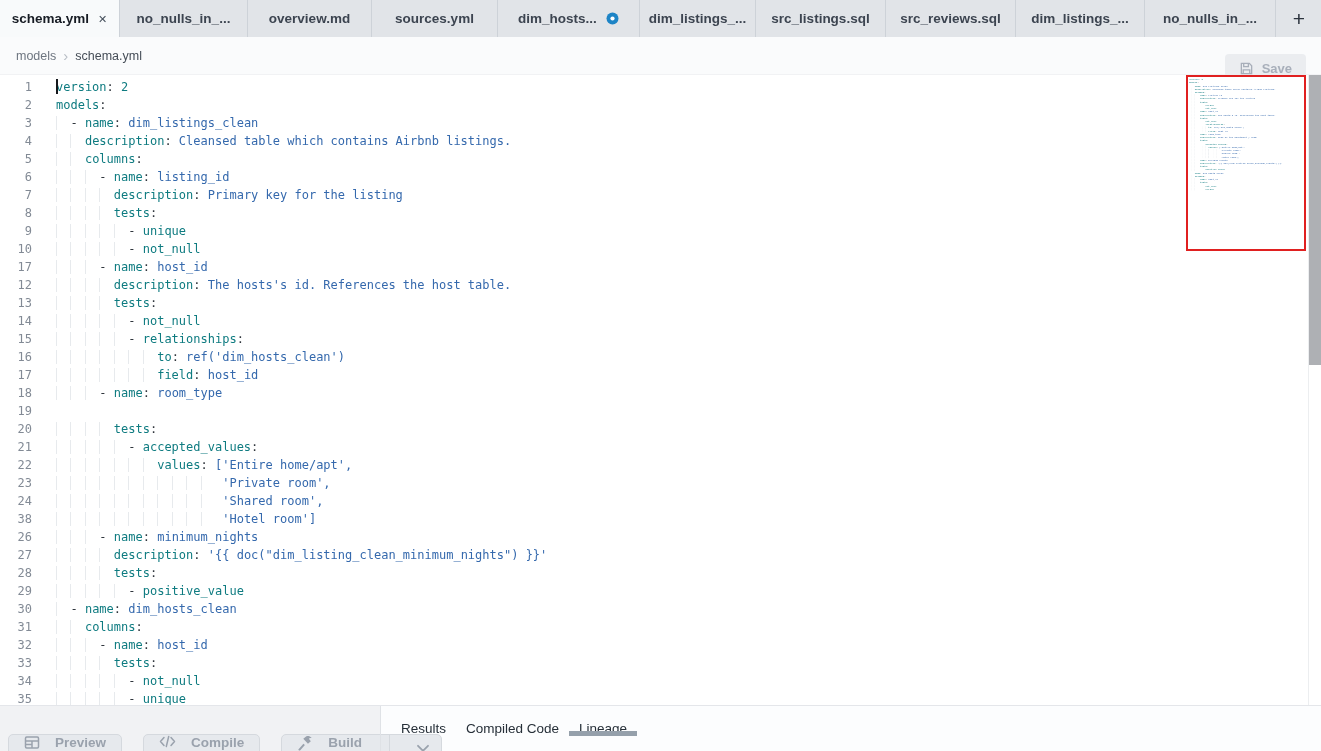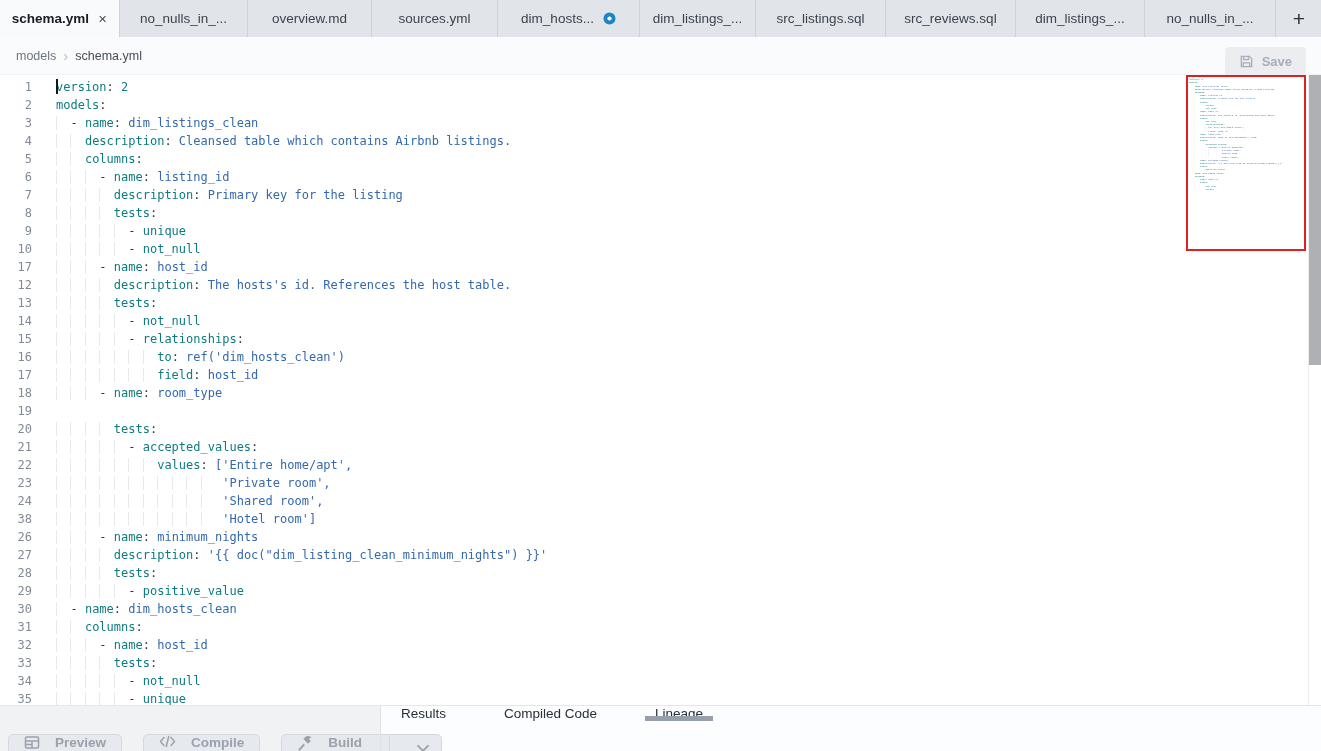--- a/index.html
+++ b/index.html
@@ -2,34 +2,34 @@
 <html><head>
 <meta charset="utf-8">
 <style>
   * { margin:0; padding:0; box-sizing:border-box; }
   html,body { width:1321px; height:751px; overflow:hidden; background:#fff;
     font-family:"Liberation Sans", sans-serif; }
 
   
   .tabbar { height:37px; background:#e1e4e8; display:flex; align-items:stretch; }
   .tab { display:flex; align-items:center; justify-content:center; gap:9px;
-    font-size:13.5px; font-weight:400; color:#3c4450; border-right:1px solid #cdd2d8;
+    font-size:13.5px; font-weight:700; color:#3c4450; border-right:1px solid #cdd2d8;
     cursor:pointer; flex:none; }
   .tab.active { background:#f8fafb; color:#171c24; font-weight:700; }
   .tclose { font-size:11px; color:#454f5b; font-weight:400; padding-top:1px; }
   .newtab { flex:none; width:46px; display:flex; align-items:center; justify-content:center;
     font-size:21px; font-weight:400; color:#2b333d; background:transparent; border:none; cursor:pointer; }
 
   
   .crumbrow { height:38px; background:#fafbfc; display:flex; align-items:center;
     padding:0 16px; position:relative; border-bottom:1px solid #f1f2f4; }
   .crumb-parent { font-size:12.5px; color:#6e7680; }
   .crumb-sep { font-size:15px; color:#b7bdc5; margin:0 7px; line-height:1; }
   .crumb-current { font-size:12.5px; color:#454d57; }
-  .savebtn { position:absolute; right:15px; top:10px; height:29px; padding:0 14px;
+  .savebtn { position:absolute; right:15px; top:17px; height:29px; padding:0 14px;
     background:#ebedf0; border:none; border-radius:4px; color:#a8afba; font-weight:600;
     font-size:13px; display:flex; align-items:center; gap:8px; cursor:default; }
 
   
   .editor { position:relative; height:630px; background:#fff; overflow:hidden;
     font-family:"DejaVu Sans Mono", monospace; font-size:12px; line-height:18px; }
   .codewrap { padding-top:3px; }
   .cline { display:flex; height:18px; }
   .gutter { width:44px; flex:none; text-align:right; padding-right:12px; color:#828a95; }
   .lc { white-space:pre; position:relative; padding-left:12px; color:#30363d; }
@@ -55,21 +55,21 @@
     background:#fcfdfe; }
   .actions { display:flex; align-items:center; gap:21px; padding-left:8px; width:380px;
     flex:none; background:#f1f2f4; }
   .abtn { height:30px; border-radius:5px; background:#e6e9ed; border:1px solid #d5d9de;
     color:#9aa2ad; font-weight:600; font-size:13.5px; display:flex; align-items:flex-start;
     gap:15px; padding:0 15px; cursor:default; font-family:"Liberation Sans",sans-serif;margin-top:40px; }
   .abtn .seg-divider { width:1px; align-self:stretch; background:#d5d9de; margin:-1px 0; }
   .abtn.split { padding-right:0; }
   .abtn .chev-seg { display:flex; align-items:center; justify-content:center; width:36px; align-self:stretch; }
   .bdivider { width:1px; background:#dfe2e6; }
-  .btabs { display:flex; align-items:flex-start; gap:54px; padding-left:18px; }
+  .btabs { display:flex; align-items:center; gap:16px; padding-left:18px; }
   .btab { font-size:13.5px; color:#262f38; position:relative; display:flex; align-items:center;
     padding:0 2px; cursor:pointer; }
   .btab.active::after { content:""; position:absolute; bottom:0; left:-8px; right:-8px;
     height:5px; background:#95a0ab; }
   svg { display:block; }
 </style>
 </head>
 <body>
 
 <div class="tabbar" id="tabbar">

